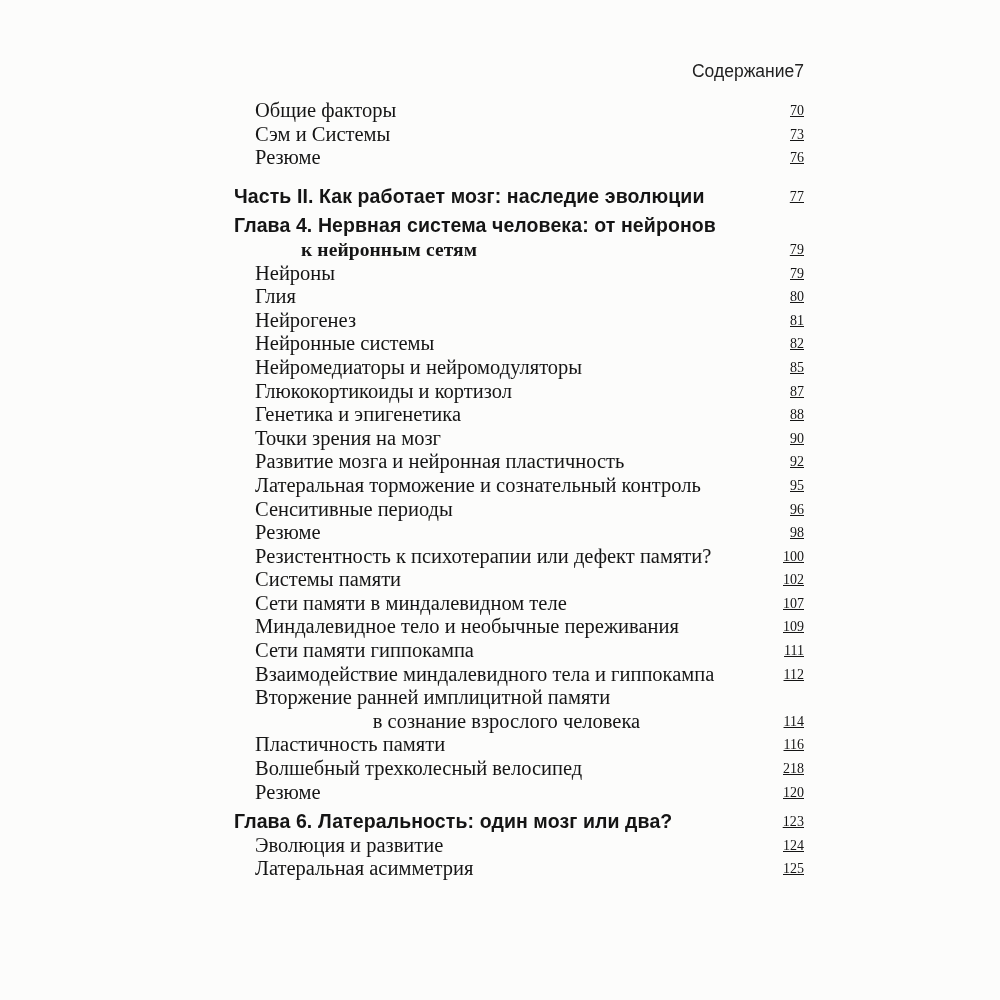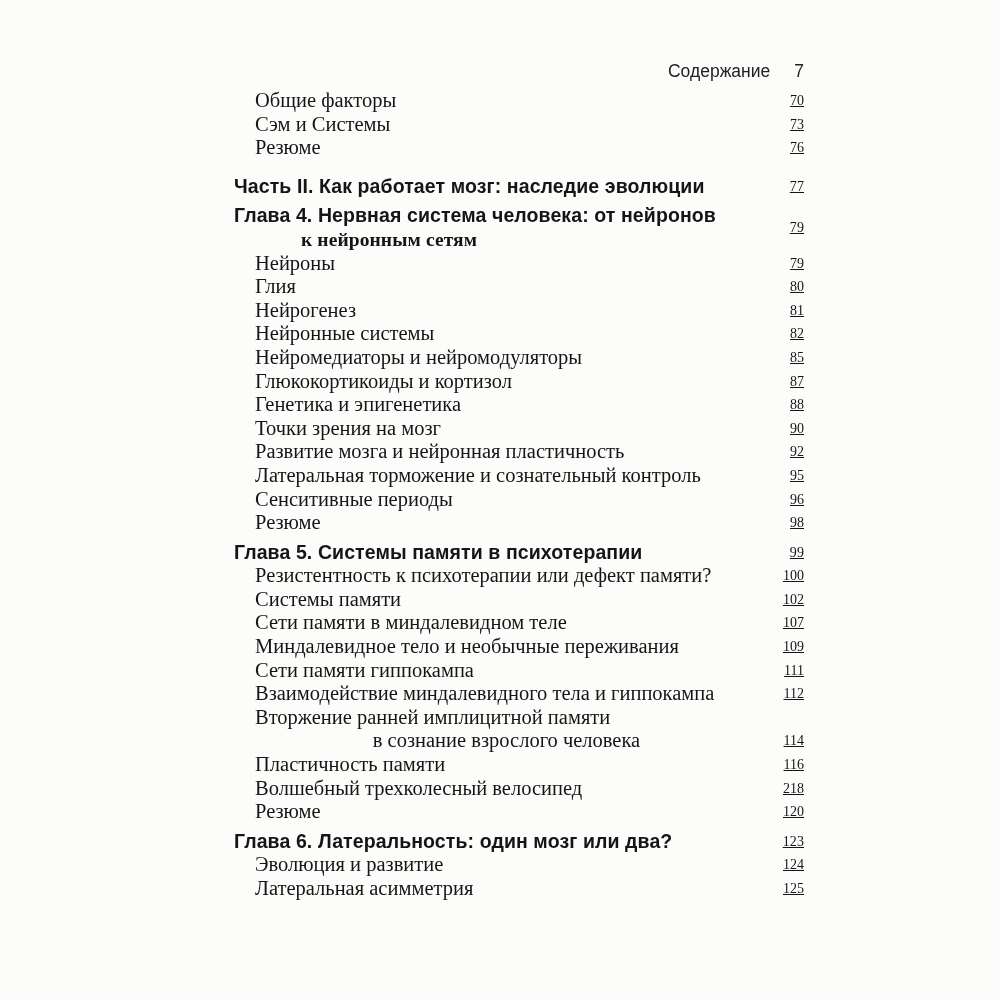--- a/index.html
+++ b/index.html
@@ -17,31 +17,30 @@
     color: #151515;
     overflow: hidden;
   }
   
   .running-header {
     position: absolute;
     top: 61px;
     right: 196px;
     display: flex;
     align-items: baseline;
-    gap: 24px;
     font-family: "Liberation Sans", sans-serif;
     font-size: 17.5px;
     color: #222;
   }
   
   .toc {
     position: absolute;
     left: 234px;
     width: 570px;
-    top: 89px;
+    top: 99px;
   }
   .row {
     display: flex;
     align-items: flex-end;
   }
   .row .titles {
     flex: 1 1 auto;
   }
   .row .line {
     line-height: 23.6px;
@@ -60,21 +59,20 @@
   .row.sub {
     font-family: "Liberation Serif", serif;
     font-size: 20.5px;
   }
   .row.sub .titles { padding-left: 21px; }
   .row.part, .row.chapter {
     font-family: "Liberation Sans", sans-serif;
     font-weight: 700;
     font-size: 19.5px;
     letter-spacing: 0.1px;
-    align-items: center;
   }
   .row.part { margin-top: 15px; }
   .row.chapter { margin-top: 6px; }
   .row.chapter .line.wrap { padding-left: 67px; font-family: Liberation Serif, serif; }
   .row.sub .line.wrap { padding-left: 0; text-align: center; }
 </style>
 </head>
 <body>
 
 <div class="page">
@@ -181,26 +179,20 @@
           <div class="line">Сенситивные периоды</div>
         </div>
         <div class="pagenum">96</div>
       </div>
       <div class="row sub">
         <div class="titles">
           <div class="line">Резюме</div>
         </div>
         <div class="pagenum">98</div>
       </div>
-      <div class="row chapter">
-        <div class="titles">
-          <div class="line">Глава 5. Системы памяти в психотерапии</div>
-        </div>
-        <div class="pagenum">99</div>
-      </div>
       <div class="row sub">
         <div class="titles">
           <div class="line">Резистентность к психотерапии или дефект памяти?</div>
         </div>
         <div class="pagenum">100</div>
       </div>
       <div class="row sub">
         <div class="titles">
           <div class="line">Системы памяти</div>
         </div>

